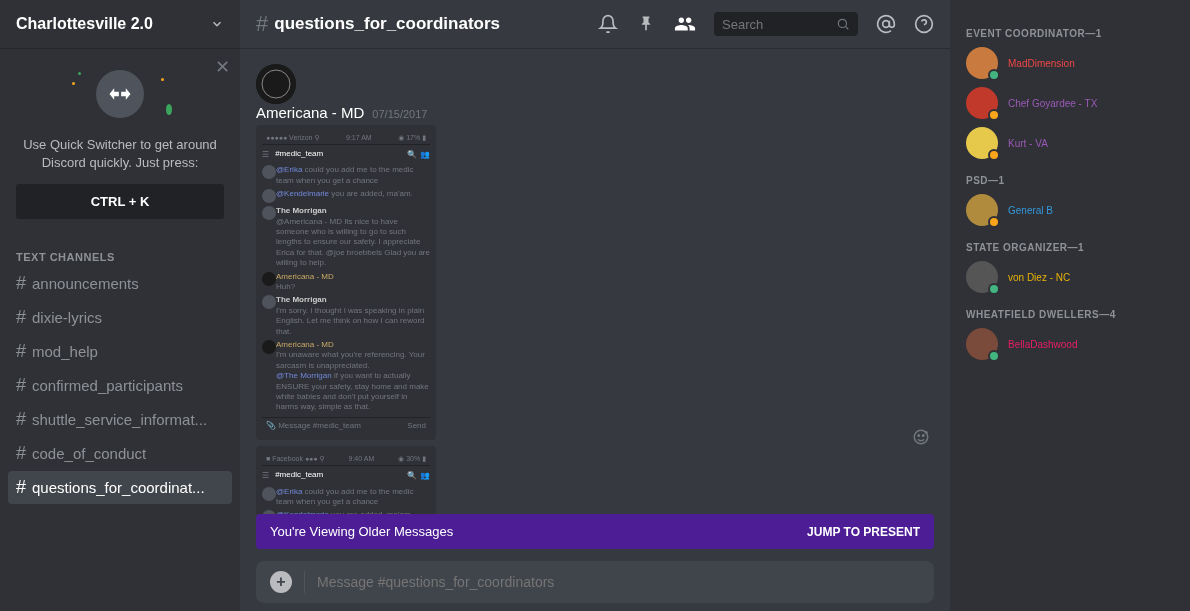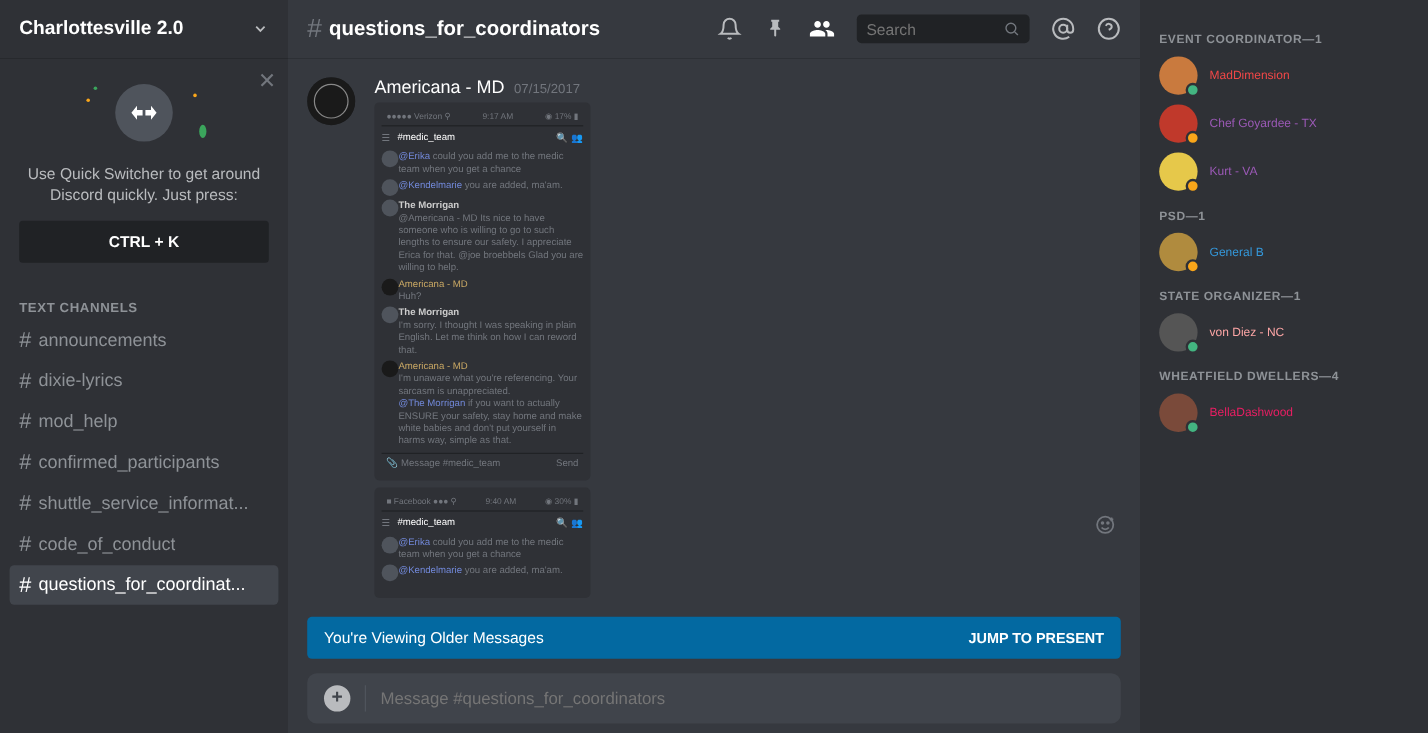--- a/index.html
+++ b/index.html
@@ -151,20 +151,21 @@
 .search-box .sicon { color: #72767d; font-size: 14px; }
 .messages {
   flex: 1;
   overflow-y: auto;
   padding: 16px 16px 0 16px;
   position: relative;
 }
 .message {
   display: flex;
   margin-bottom: 16px;
+  flex-direction: column;
 }
 .avatar {
   width: 40px;
   height: 40px;
   border-radius: 50%;
   background: #202225;
   margin-right: 16px;
   flex-shrink: 0;
   display: flex;
   align-items: center;
@@ -201,21 +202,21 @@
 .att-mention { color: #7289da; }
 .att-user-gold { color: #c9a864; }
 .att-foot { display: flex; justify-content: space-between; padding: 3px 4px; border-top: 1px solid #202225; margin-top: 4px; }
 .reaction-icon {
   position: absolute;
   right: 20px;
   color: #72767d;
   font-size: 16px;
 }
 .older-bar {
-  background: #0369a1;
+  background: #4c1d95;
   margin: 0 16px 12px 16px;
   border-radius: 4px;
   padding: 10px 14px;
   display: flex;
   justify-content: space-between;
   align-items: center;
   font-size: 13px;
   color: #fff;
 }
 .older-bar .jump { font-weight: 600; font-size: 12px; cursor: pointer; }
@@ -533,21 +534,21 @@
         <div class="member-avatar" style="background:#b08b3e">
           <span class="status-dot status-idle"></span>
         </div>
         <span class="member-name" style="color:#3498db">General B</span>
       </div>
       <div class="role-header">STATE ORGANIZER—1</div>
       <div class="member">
         <div class="member-avatar" style="background:#555">
           <span class="status-dot status-online"></span>
         </div>
-        <span class="member-name" style="color:#fca5a5">von Diez - NC</span>
+        <span class="member-name" style="color:#eab308">von Diez - NC</span>
       </div>
       <div class="role-header">WHEATFIELD DWELLERS—4</div>
       <div class="member">
         <div class="member-avatar" style="background:#7a4a3a">
           <span class="status-dot status-online"></span>
         </div>
         <span class="member-name" style="color:#e91e63">BellaDashwood</span>
       </div>
     </div>
 </div>

